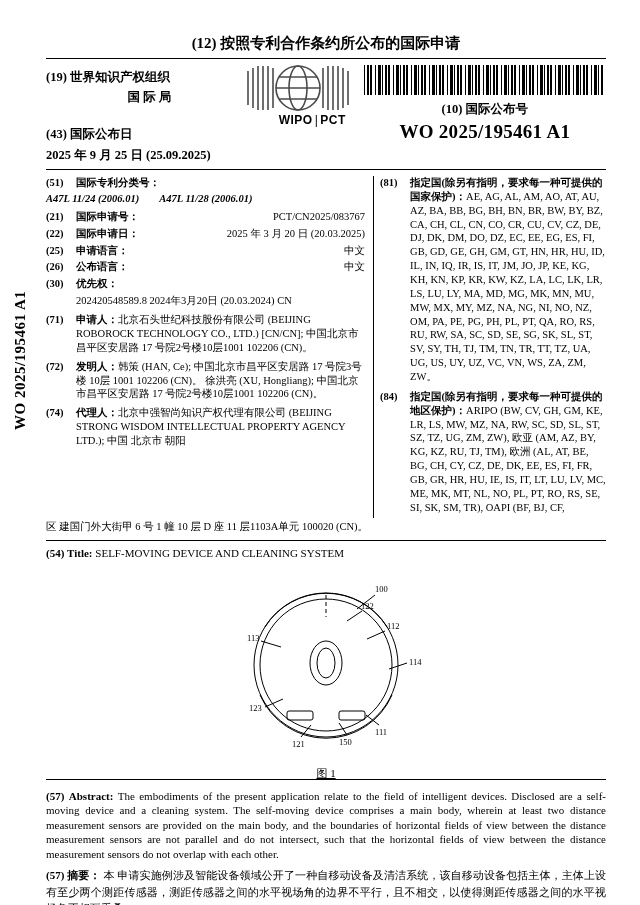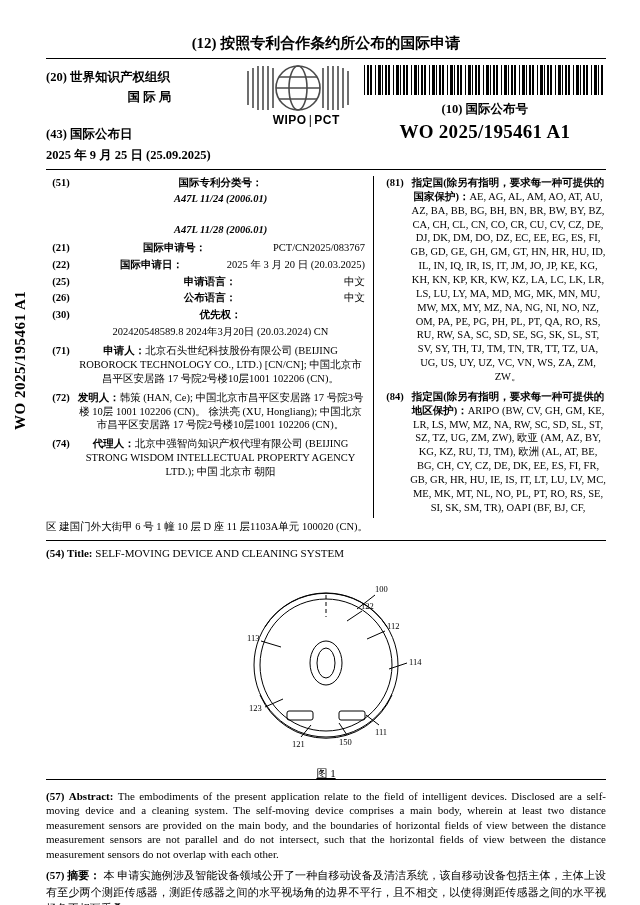--- a/index.html
+++ b/index.html
@@ -134,21 +134,20 @@
     font-size: 19px;
     font-weight: bold;
     text-align: center;
     margin-top: 3px;
     letter-spacing: 0.3px;
   }
   
   .cols {
     display: flex;
     margin-top: 4px;
-    text-align: center;
   }
   .col-left {
     width: 330px;
     padding-right: 8px;
     box-sizing: border-box;
   }
   .col-div {
     width: 0px;
     border-left: 1px solid #000;
     margin: 0 6px 0 0;
@@ -171,22 +170,20 @@
   .fld .body {
     flex: 1;
   }
   .fld .lbl {
     font-weight: bold;
   }
   .ipc-row {
     display: flex;
     gap: 20px;
     margin-top: 2px;
-    margin-left: 30px;
-    flex-direction: column;
   }
   .ipc-row span {
     font-style: italic;
     font-weight: bold;
     font-size: 10.5px;
   }
   
   .title-sec {
     margin-top: 2px;
   }
@@ -237,21 +234,21 @@
 
   <div class="doc">
 
     <div class="title-line">(12) 按照专利合作条约所公布的国际申请</div>
     <hr class="hr">
 
     <div class="header-row">
 
       <div class="hdr-left">
         <div class="l1">
-          <span>(20)</span>
+          <span>(19)</span>
           <span>世界知识产权组织</span>
         </div>
         <div class="l2">国 际 局</div>
         <div class="l3">
           <span>(43)</span>
           <span>国际公布日</span>
         </div>
         <div class="l4">2025 年 9 月 25 日 (25.09.2025)</div>
       </div>
 
@@ -275,21 +272,21 @@
                   <line x1="27" y1="3" x2="27" y2="43"></line>
                 <line x1="77" y1="3" x2="77" y2="43"></line>
                   <line x1="82" y1="1" x2="82" y2="45"></line>
                 <line x1="87" y1="1" x2="87" y2="45"></line>
                   <line x1="92" y1="1" x2="92" y2="45"></line>
                 <line x1="97" y1="3" x2="97" y2="43"></line>
                   <line x1="102" y1="6" x2="102" y2="40"></line>
               </g>
             </svg>
           </div>
-          <div class="wipo-text" style="position:absolute;left:8px;top:46px;width:104px;">
+          <div class="wipo-text" style="position:absolute;left:14px;top:46px;width:104px;">
             <span>WIPO</span><span class="sep">|</span><span>PCT</span>
           </div>
         </div>
       </div>
 
       <div class="hdr-right">
         <div class="barcode"></div>
         <div class="pub-no-label">
           <span>(10)</span>
           <span>国际公布号</span>

